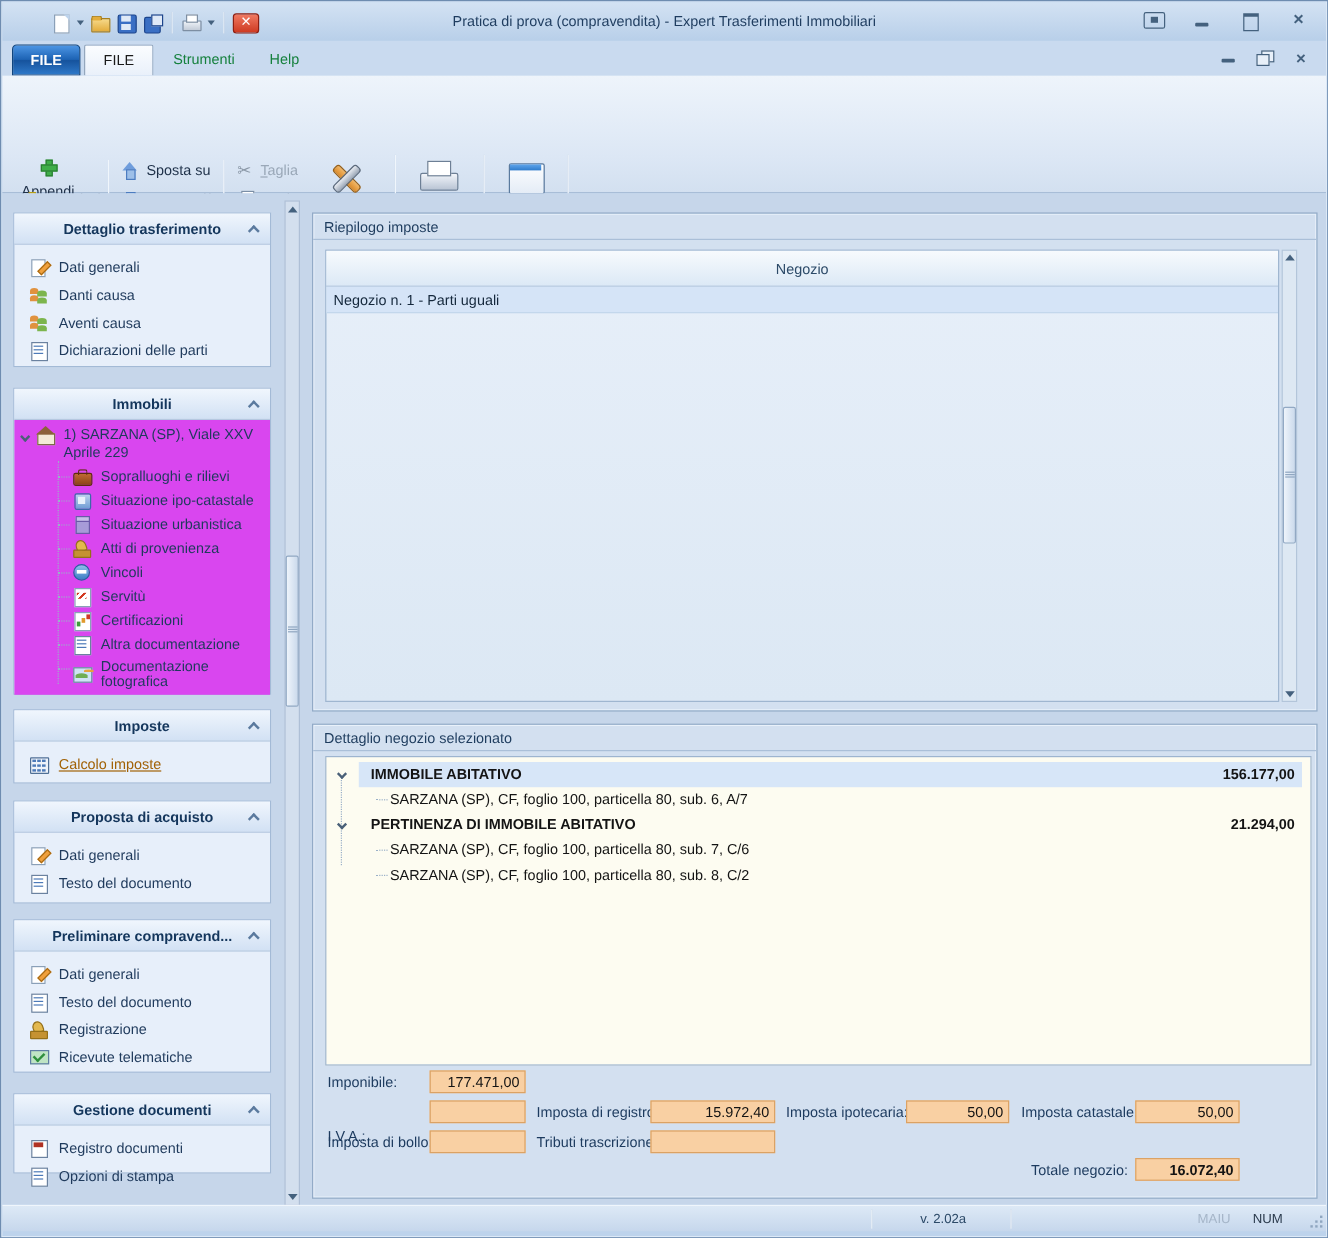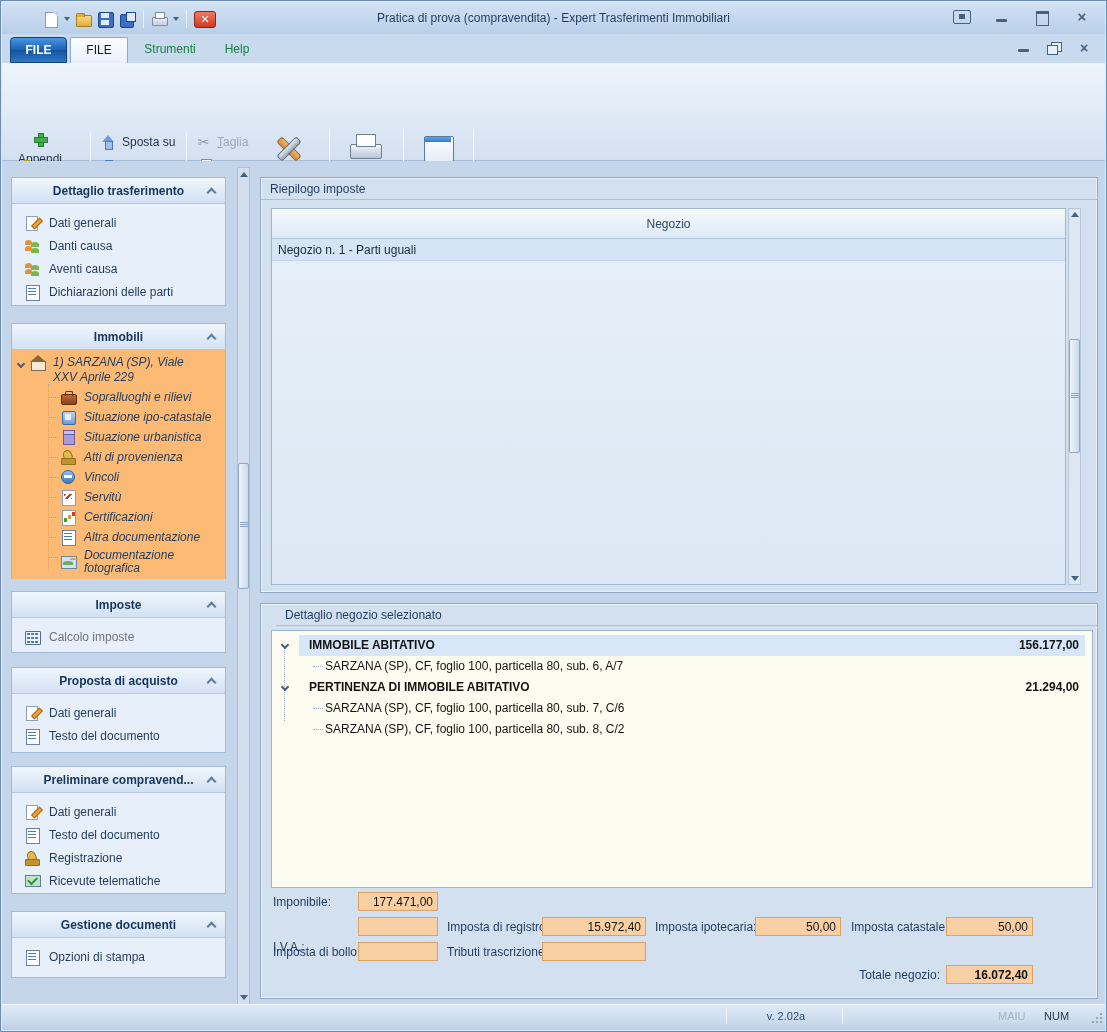--- a/index.html
+++ b/index.html
@@ -141,22 +141,22 @@
 
   
   .panel { position:absolute; left:9px; width:215px; border:1px solid #a3bad6; background:#e7effa; }
   .phead { height:26px; background:linear-gradient(#f0f6fd,#d2e1f4); border-bottom:1px solid #b5c8e0;
            display:flex; align-items:center; justify-content:center; position:relative;
            font-size:12px; font-weight:bold; color:#14365c; }
   .phead .chevup { position:absolute; right:10px; top:11px; width:7px; height:7px;
            border-left:2px solid #5b7a9e; border-top:2px solid #5b7a9e; transform:rotate(45deg); }
   .pitems { padding:7px 0 4px 0; }
   .sitem { height:23px; display:flex; align-items:center; gap:8px; padding-left:12px; font-size:12px; color:#1f3a5c; }
-  .sitem.link span.txt { color:#737373; }
-  .immobili-body { background:#fdba74; padding:5px 12px 4px 0;font-style:italic; }
+  .sitem.link span.txt { text-decoration:underline; color:#a16207; }
+  .immobili-body { background:#d946ef; padding:5px 12px 4px 0; }
   .troot { display:flex; gap:6px; padding-left:6px; font-size:12px; color:#1f3a5c; position:relative; }
   .troot .chevdn { width:6px; height:6px; border-right:2px solid #4a6078; border-bottom:2px solid #4a6078; transform:rotate(45deg); margin-top:6px; }
   .troot .rlabel { width:158px; line-height:15px; }
   .tchild { height:20px; display:flex; align-items:center; gap:7px; padding-left:48px; font-size:12px; color:#1f3a5c; position:relative; }
   .tchild::before { content:""; position:absolute; left:36px; top:10px; width:10px; border-top:1px dotted #9ab0c8; }
   .tchild.twoline { height:30px; }
   .tchild.twoline .txt { line-height:13px; }
   .tvline { position:absolute; left:36px; border-left:1px dotted #9ab0c8; }
 
   
@@ -448,20 +448,24 @@
       </div>
     </div>
 
     <div class="panel" style="top:750px;height:67px;">
       <div class="phead">
         <span>Gestione documenti</span>
         <span class="chevup"></span>
       </div>
       <div class="pitems">
         <div class="sitem">
+          <span class="ic ic-regdoc"></span>
+          <span class="txt">Registro documenti</span>
+          </div>
+        <div class="sitem">
           <span class="ic ic-doclines"></span>
           <span class="txt">Opzioni di stampa</span>
           </div>
       </div>
     </div>
 
     <div class="sb" style="left:235px;top:6px;width:13px;height:838px;">
       <div class="sb-arrow" style="top:4px;">
           <span class="tri-up"></span>
         </div>
@@ -489,21 +493,21 @@
           </div>
         <div class="sb-thumb" style="top:130px;height:114px;">
           <span class="grip" style="top:53px;"></span>
           </div>
         <div class="sb-arrow" style="bottom:3px;">
             <span class="tri-dn"></span>
           </div>
       </div>
     </div>
 
-    <div class="gbox" style="top:442px;height:396px;padding-left:15px;">
+    <div class="gbox" style="top:442px;height:396px;">
       <div class="gcaption">Dettaglio negozio selezionato</div>
 
       <div class="dtree">
         <div class="dvline" style="top:16px;height:74px;"></div>
 
         <div class="drow" style="top:4px;">
           <span class="sel"></span>
           <span class="chevdn"></span>
           <span class="nlabel">IMMOBILE ABITATIVO</span>
           <span class="nvalue">156.177,00</span>

